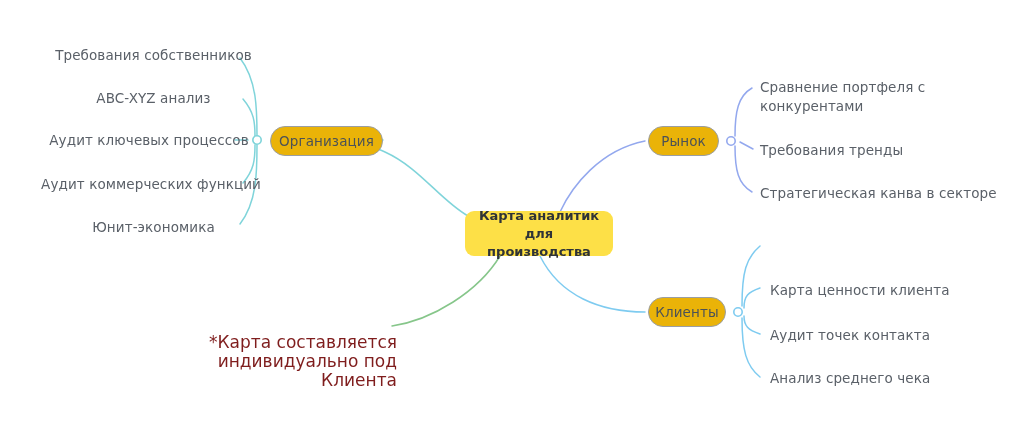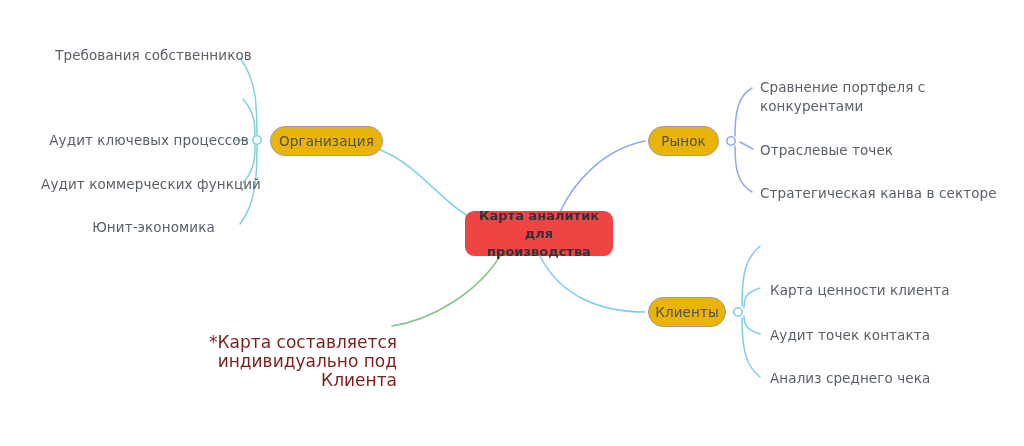--- a/index.html
+++ b/index.html
@@ -104,21 +104,21 @@
 
     <path d="M 742 306 C 742 272 746 258 760 246" fill="none" stroke="#7ecbf0" stroke-width="1.5" stroke-linecap="round"></path>
     <path d="M 744 308 C 744 296 748 292 760 288" fill="none" stroke="#7ecbf0" stroke-width="1.5" stroke-linecap="round"></path>
     <path d="M 744 316 C 744 326 748 330 760 334" fill="none" stroke="#7ecbf0" stroke-width="1.5" stroke-linecap="round"></path>
     <path d="M 742 318 C 742 350 746 366 760 377" fill="none" stroke="#7ecbf0" stroke-width="1.5" stroke-linecap="round"></path>
     <circle cx="738" cy="312" r="4.2" fill="#ffffff" stroke="#7ecbf0" stroke-width="1.6"></circle>
 
     <path d="M 500 256 C 478 292 432 320 392 326 L 392 326" fill="none" stroke="#86c68a" stroke-width="1.5" stroke-linecap="round"></path>
   </svg>
 
-  <div id="center-node" style="left:465px; top:211px; width:148px; height:45px; background:#ef4444;">
+  <div id="center-node" style="left:465px; top:211px; width:148px; height:45px; background:#fde047;">
     <span>
       <span>Карта аналитик для</span><br>
       <span>производства</span>
     </span>
   </div>
 
   <div class="branch-node" style="left:270px; top:126px; width:113px; height:30px;">
     <span>Организация</span>
   </div>
 
@@ -126,35 +126,38 @@
     <span>Рынок</span>
   </div>
 
   <div class="branch-node" style="left:648px; top:297px; width:78px; height:30px;align-items:center;">
     <span>Клиенты</span>
   </div>
 
   <div class="leaf right-align" style="left:0px; top:46px; width:237px;">
     <span>Требования собственников</span>
   </div>
+  <div class="leaf right-align" style="left:0px; top:89px; width:237px;">
+    <span>ABC-XYZ анализ</span>
+  </div>
   <div class="leaf right-align" style="left:0px; top:131px; width:228px;">
     <span>Аудит ключевых процессов</span>
   </div>
   <div class="leaf right-align" style="left:0px; top:175px; width:232px;">
     <span>Аудит коммерческих функций</span>
   </div>
   <div class="leaf wrap" style="left:760px; top:78px; width:180px;">
     <span>Сравнение портфеля с конкурентами</span>
   </div>
 
   <div class="leaf right-align" style="left:0px; top:218px; width:237px;">
     <span>Юнит-экономика</span>
   </div>
   <div class="leaf" style="left:760px; top:141px;">
-    <span>Отраслевые точек</span>
+    <span>Требования тренды</span>
   </div>
   <div class="leaf" style="left:760px; top:184px;">
     <span>Стратегическая канва в секторе</span>
   </div>
 
   <div class="leaf" style="left:770px; top:281px;">
     <span>Карта ценности клиента</span>
   </div>
   <div class="leaf" style="left:770px; top:326px;">
     <span>Аудит точек контакта</span>

